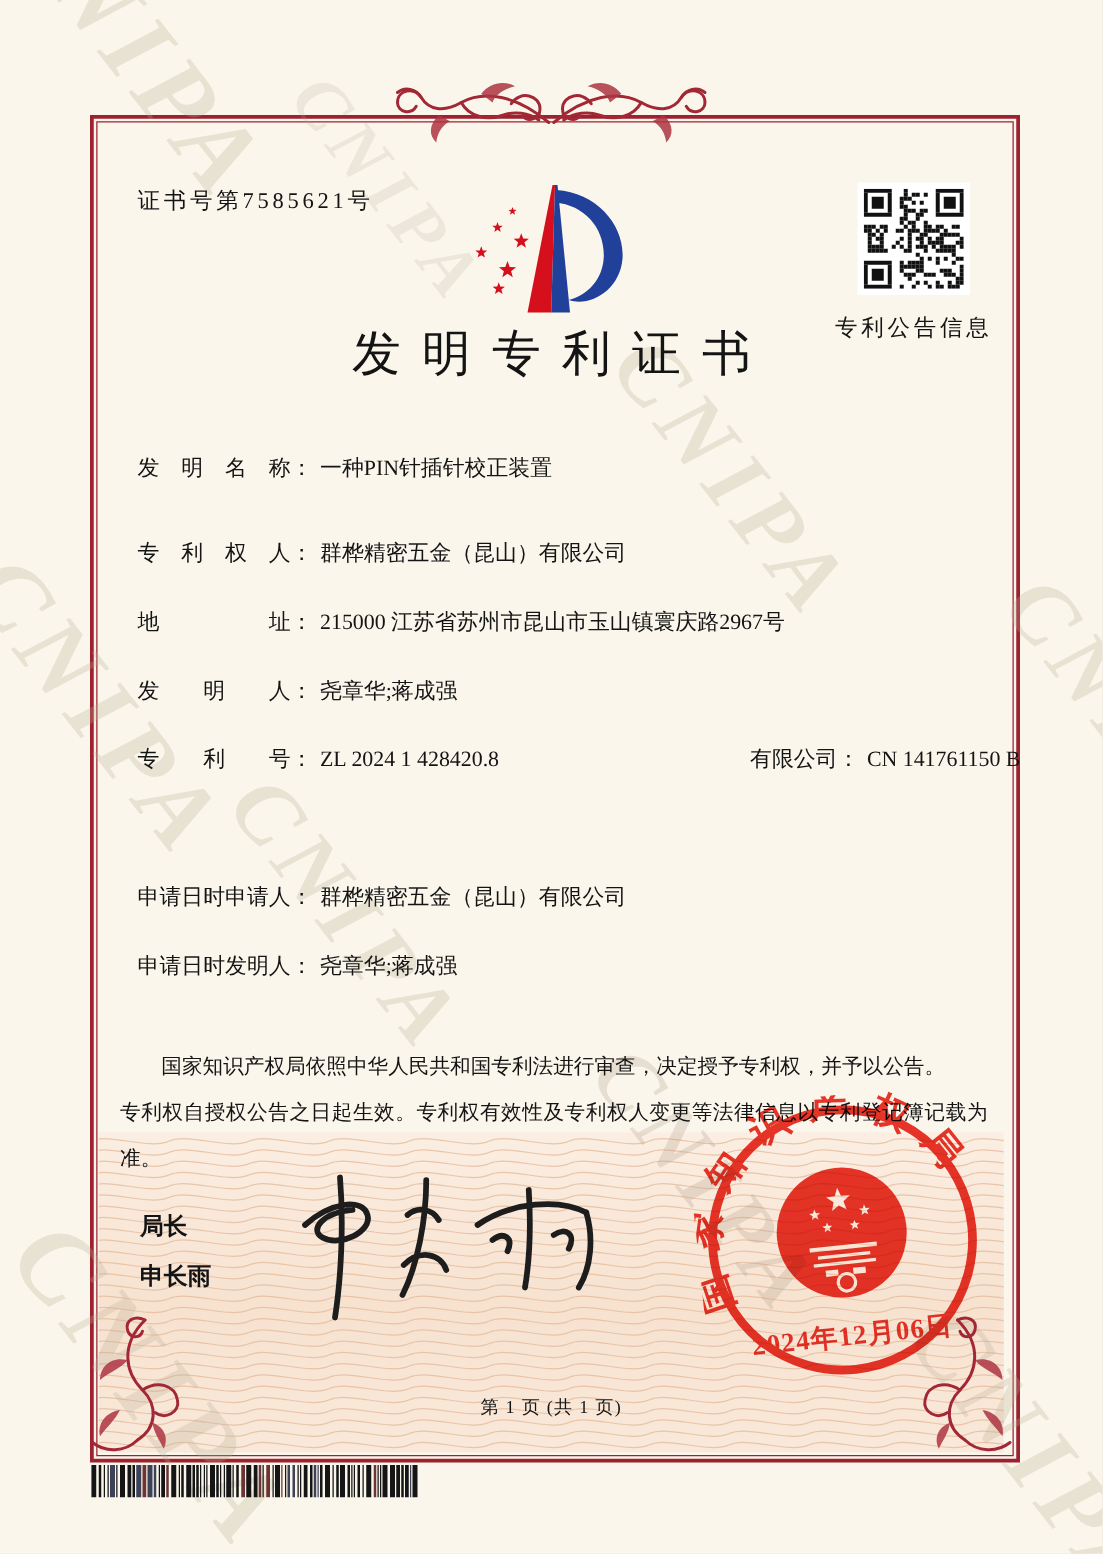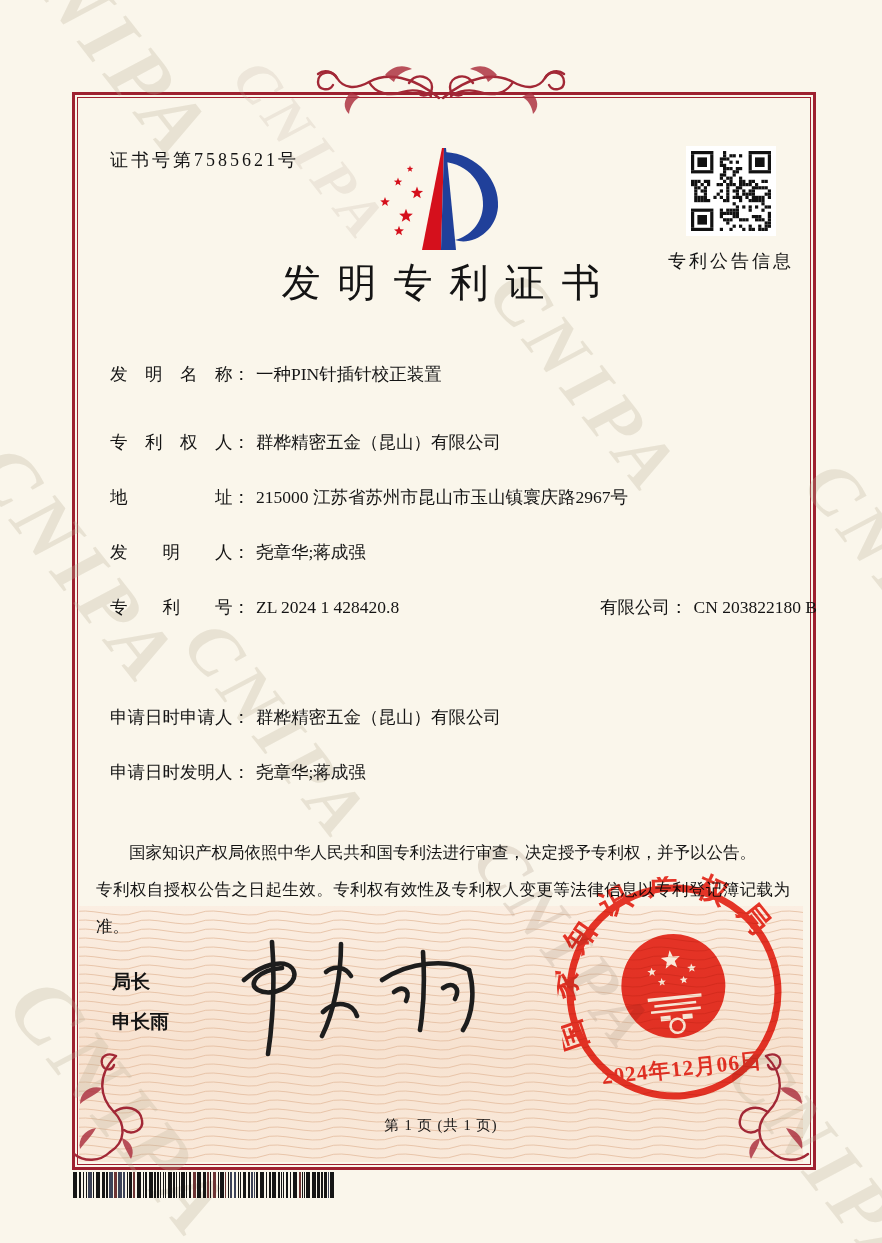--- a/index.html
+++ b/index.html
@@ -376,21 +376,21 @@
   </div>
   <div class="row r-addr">
     <span class="lbl">地　　　　　址：</span><span class="val">215000 江苏省苏州市昆山市玉山镇寰庆路2967号</span>
   </div>
   <div class="row r-inv">
     <span class="lbl">发　　明　　人：</span><span class="val">尧章华;蒋成强</span>
   </div>
   <div class="row r-patno">
     <span class="lbl">专　　利　　号：</span><span class="val">ZL 2024 1 428420.8</span>
     <span class="col2">
-      <span class="lbl">有限公司：</span><span class="val">CN 203822180 B</span>
+      <span class="lbl">有限公司：</span><span class="val">CN 141761150 B</span>
     </span>
   </div>
   <div class="row r-app">
     <span class="lbl">申请日时申请人：</span><span class="val">群桦精密五金（昆山）有限公司</span>
   </div>
   <div class="row r-inv2">
     <span class="lbl">申请日时发明人：</span><span class="val">尧章华;蒋成强</span>
   </div>
 
   <div class="statement">

